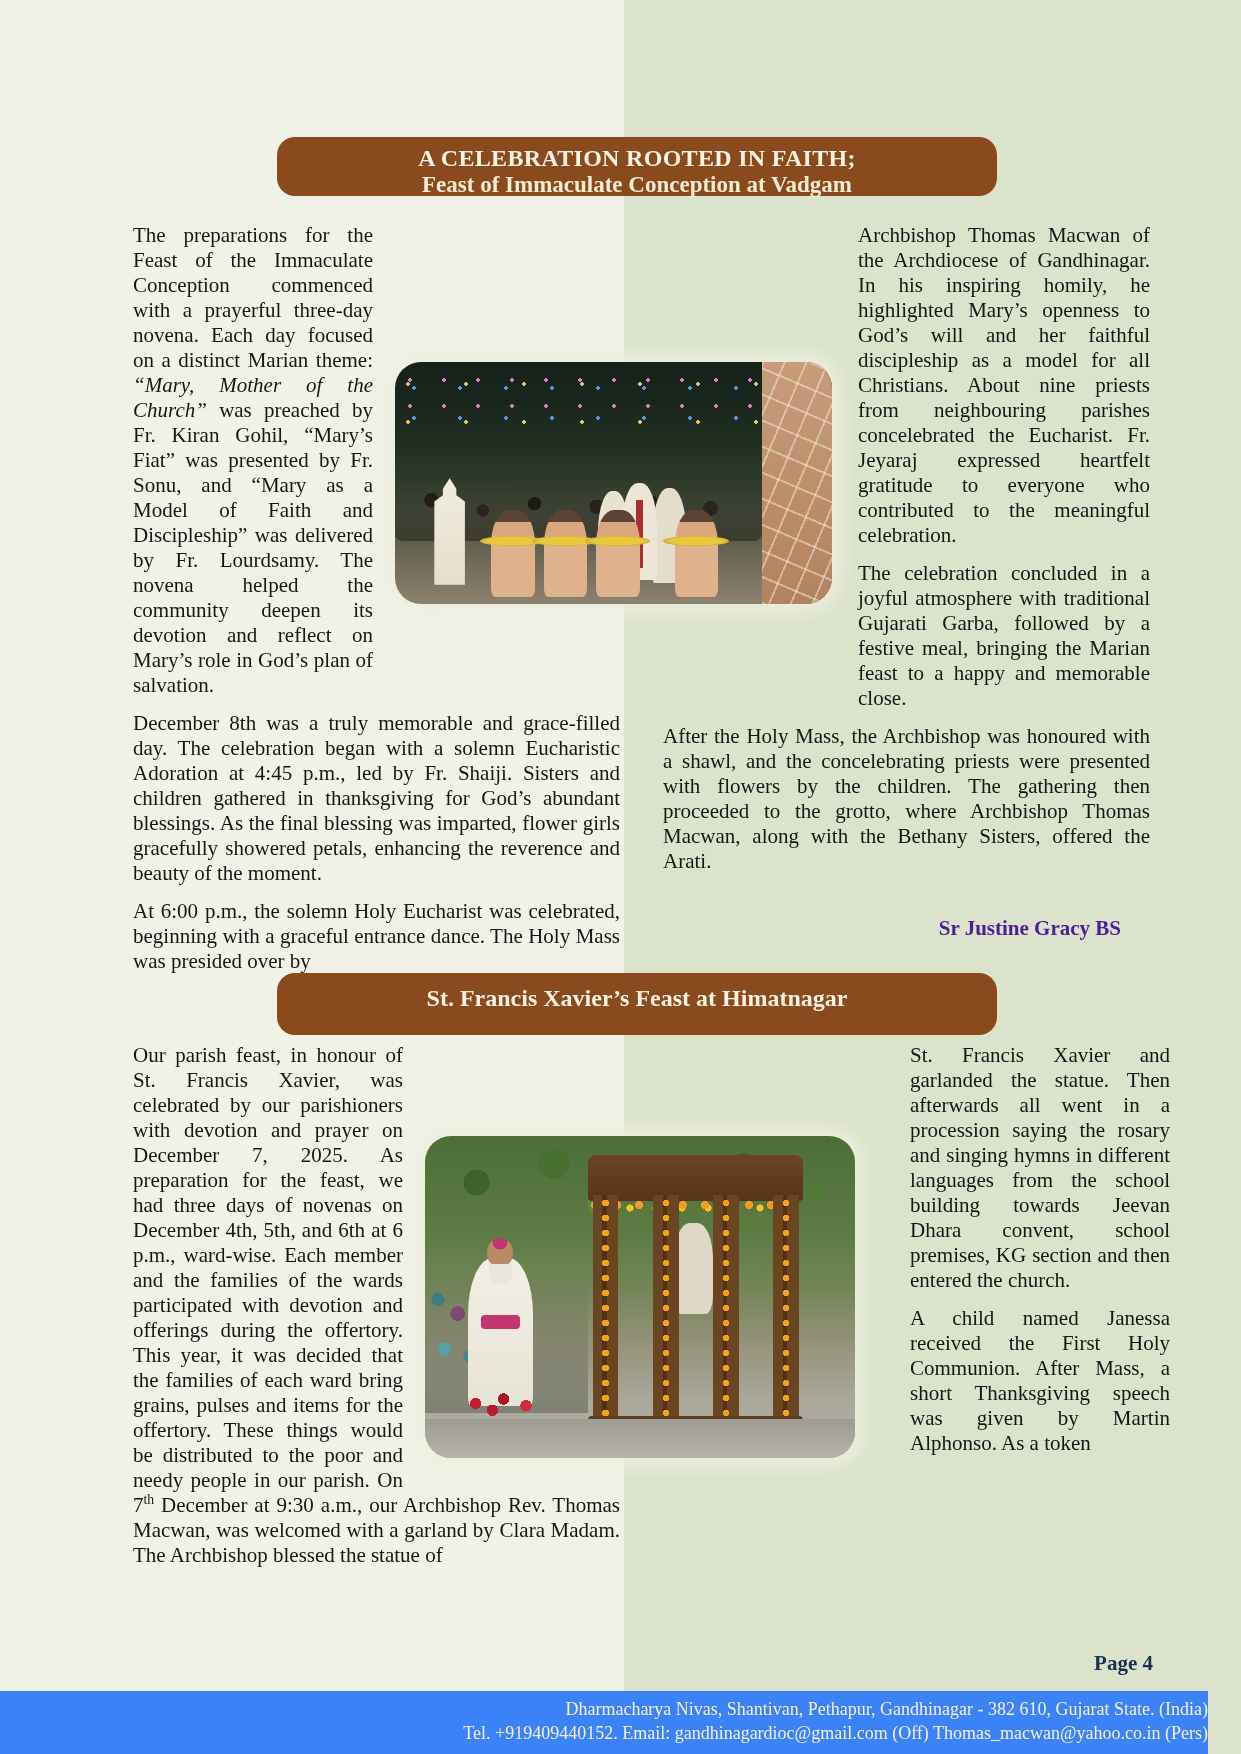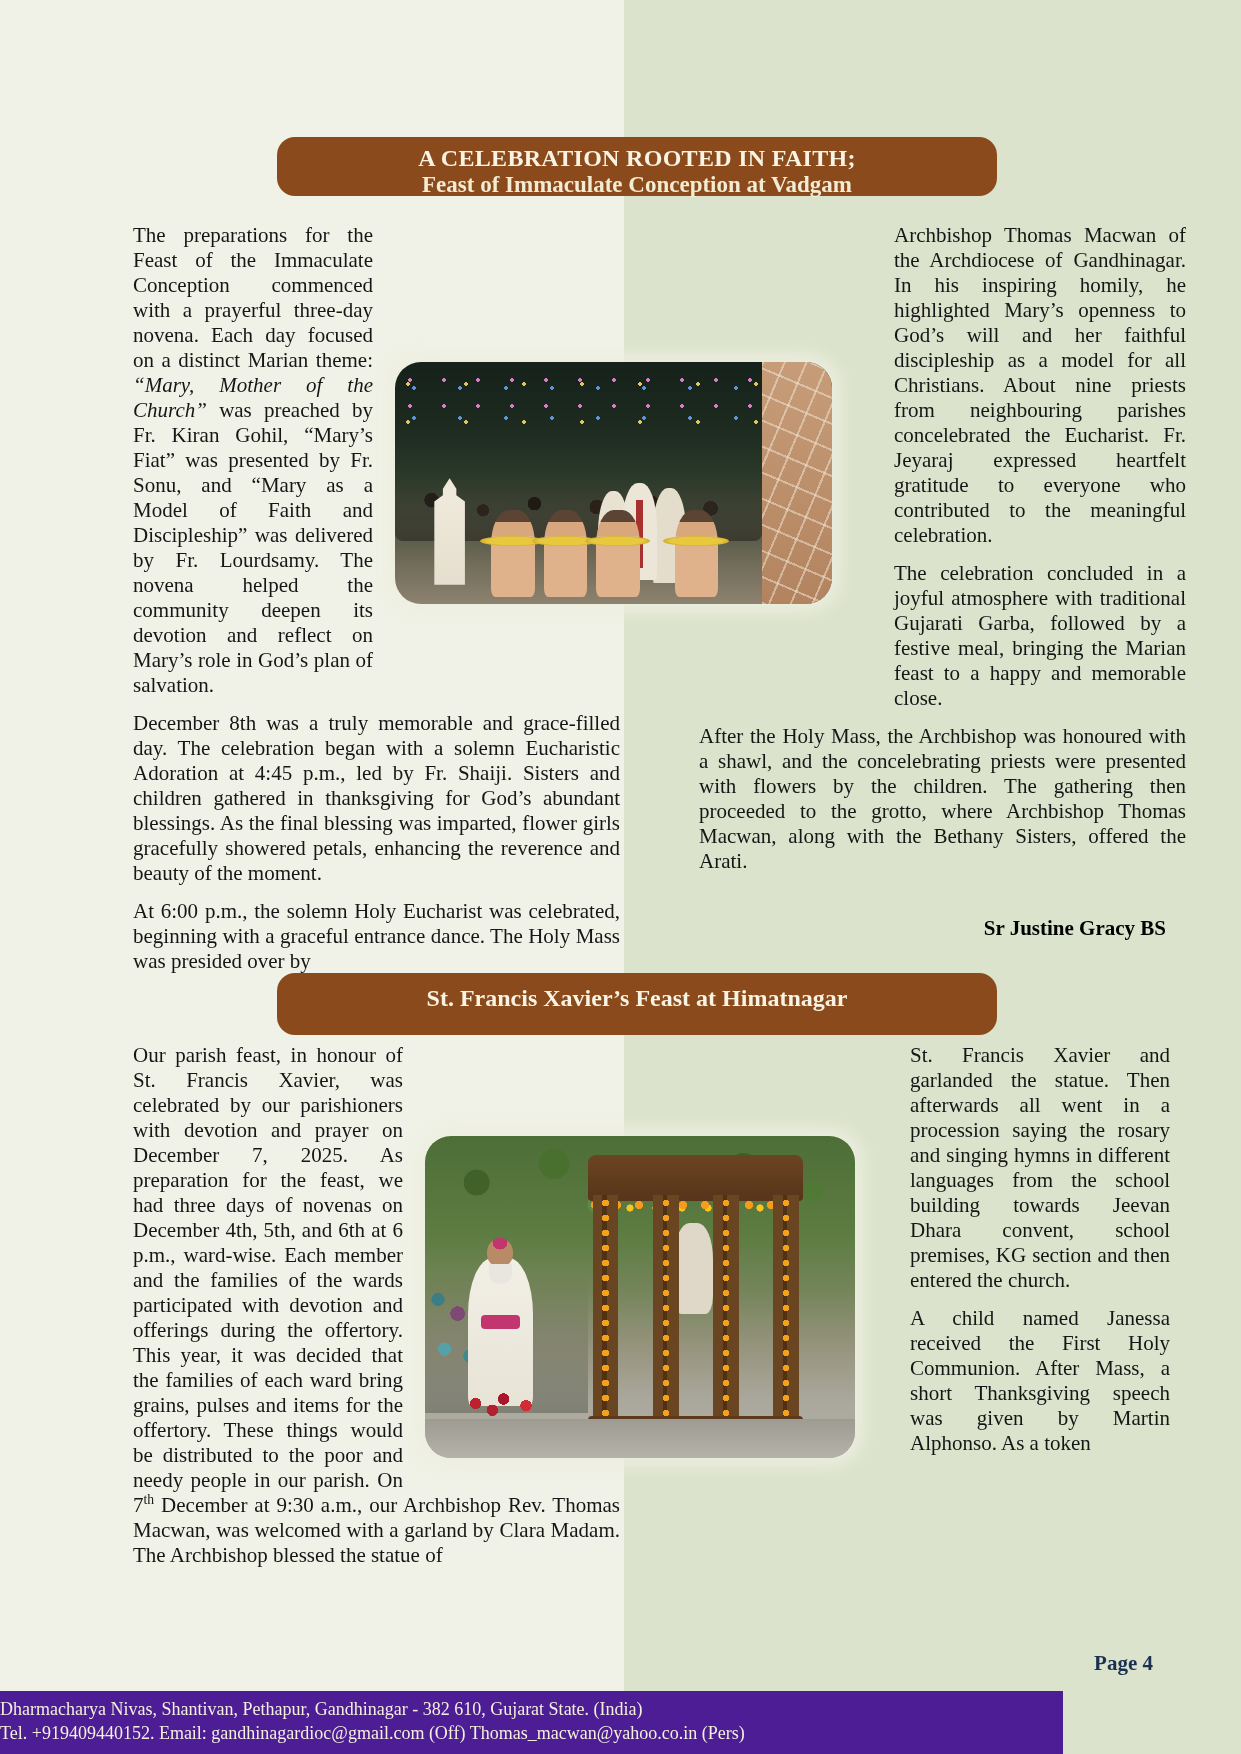--- a/index.html
+++ b/index.html
@@ -12,39 +12,39 @@
           text-align:center;font-weight:bold;z-index:5;}
   #banner1{top:137px;height:59px;}
   #banner1 .line1{padding-top:8px;font-size:24px;color:#f8f3e3;letter-spacing:.3px;}
   #banner1 .line2{margin-top:0;font-size:23px;color:#f3ecd3;}
   #banner2{top:973px;height:62px;}
   #banner2 .line1{padding-top:12px;font-size:24px;color:#f8f3e3;}
 
   .col{position:absolute;width:487px;font-size:21px;line-height:25px;z-index:4;}
   .col p{margin:0 0 13px 0;text-align:justify;}
   #a1-left{left:133px;top:223px;}
-  #a1-right{left:663px;top:223px;margin-left:36px;}
+  #a1-right{left:663px;top:223px;}
   #a2-left{left:133px;top:1043px;}
   #a2-right{left:683px;top:1043px;}
   .it{font-style:italic;}
   sup{font-size:0.65em;vertical-align:super;line-height:0;}
 
   .sp{pointer-events:none;}
   #sp-a1l{float:right;width:235px;height:334px;margin:126px 0 6px 12px;}
   #sp-a1r{float:left;width:183px;height:334px;margin:126px 12px 6px 0;}
   #sp-a2l{float:right;width:205px;height:354px;margin:77px 0 6px 12px;}
   #sp-a2r{float:left;width:215px;height:342px;margin:77px 12px 6px 0;}
 
-  #signature{position:absolute;left:679px;top:916px;width:487px;text-align:right;
-             font-weight:bold;font-size:21px;color:#000000;z-index:4;}
+  #signature{position:absolute;left:634px;top:916px;width:487px;text-align:right;
+             font-weight:bold;font-size:21px;color:#4c1d95;z-index:4;}
   #page-number{position:absolute;left:663px;top:1651px;width:490px;text-align:right;
                font-weight:bold;font-size:21px;color:#1b3150;z-index:4;}
 
-  #footer{position:absolute;left:0;top:1691px;width:1063px;height:63px;background:#4c1d95;
-          color:#f4f0da;text-align:left;z-index:6;}
+  #footer{position:absolute;left:0;top:1691px;width:1208px;height:63px;background:#3b82f6;
+          color:#f4f0da;text-align:right;z-index:6;}
   #footer .f1{padding-top:8px;font-size:18px;}
   #footer .f2{margin-top:3px;font-size:18px;}
 
   
   .photo{position:absolute;border-radius:26px;overflow:hidden;z-index:3;
          box-shadow:0 0 16px 9px rgba(236,238,223,0.9);}
   #photo1{left:395px;top:362px;width:437px;height:242px;
           background:linear-gradient(180deg,#15211a 0%,#1d2b20 28%,#2c3a2a 48%,#4c5242 66%,#6f6a57 82%,#8d8270 100%);}
   #photo1 .lights{position:absolute;left:2%;right:16%;top:5%;height:22%;opacity:.95;background-image:
      radial-gradient(circle 3px at 6px 6px,#e87fd8 55%,transparent 60%),

